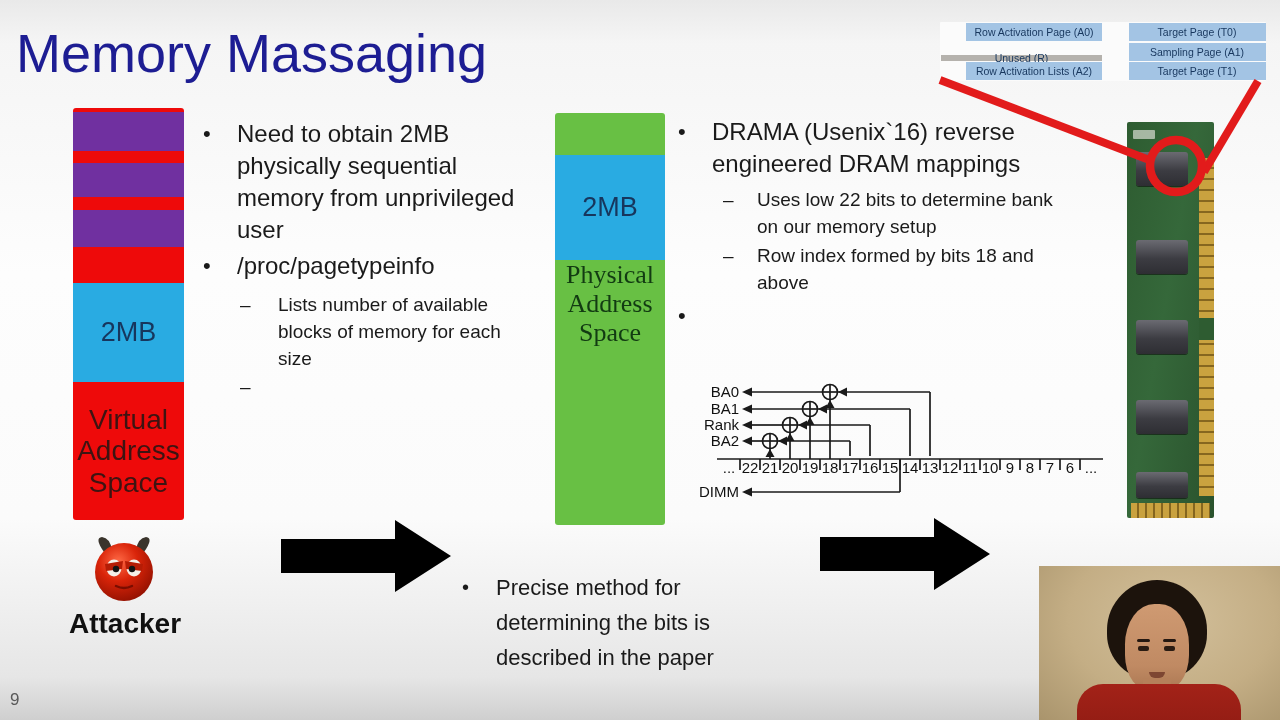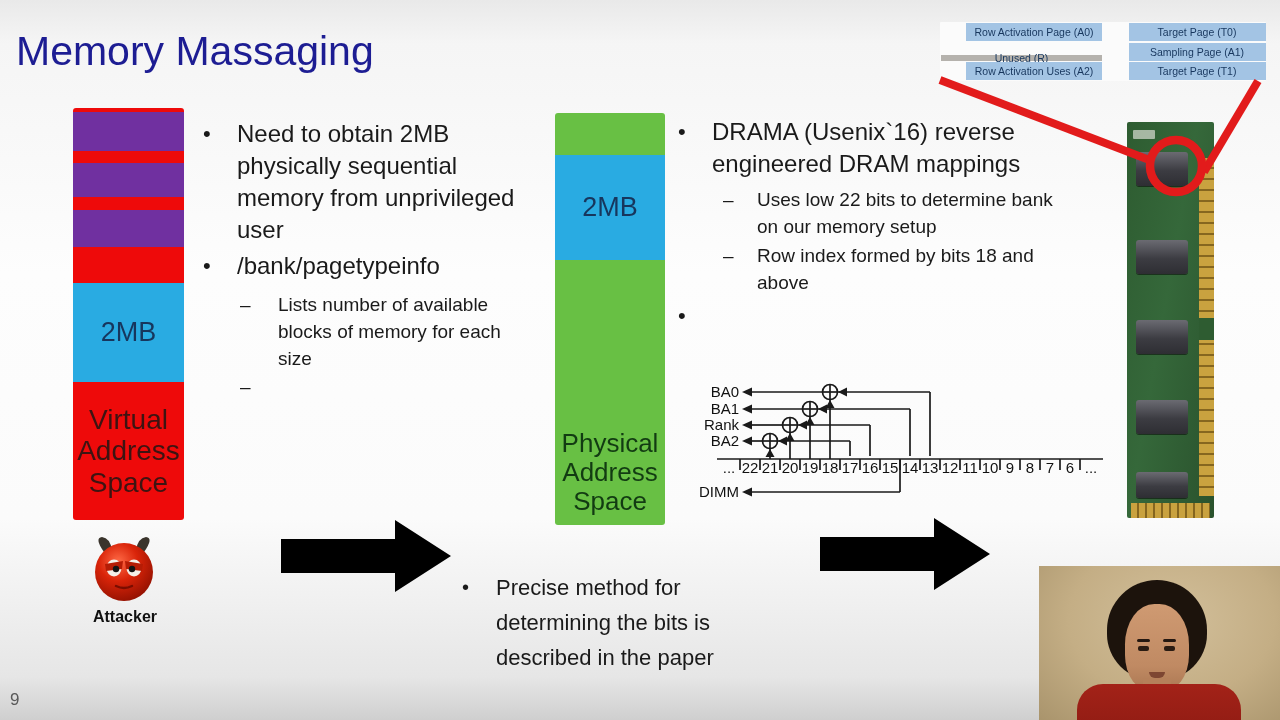--- a/index.html
+++ b/index.html
@@ -3,47 +3,47 @@
 <meta charset="utf-8">
 <style>
   html,body{margin:0;padding:0;background:#000;}
   .slide{
     position:relative;width:1280px;height:720px;overflow:hidden;
     font-family:"Liberation Sans",sans-serif;color:#1a1a1a;
     background:linear-gradient(180deg,#e9e9e9 0%,#f5f5f5 6%,#fdfdfd 38%,#fbfbfb 72%,#e6e6e6 94%,#cfcfcf 100%);
   }
   .abs{position:absolute;}
   
-  .title{left:16px;top:28px;font-size:41px;color:var(--title-blue);letter-spacing:0px;}
+  .title{left:16px;top:22px;font-size:54px;color:var(--title-blue);letter-spacing:0px;}
   
   .ptable{left:940px;top:22px;width:324px;display:grid;grid-template-columns:161px 162px;grid-auto-rows:18px;gap:1.5px;background:#fbfbfb;padding:1px;border-radius:1px;}
   .ptable .cell{display:flex;align-items:center;justify-content:center;font-size:10.5px;color:var(--navy);}
   .ptable .blue{background:var(--table-blue);margin-left:25px;}
   .ptable .gray{background:var(--table-gray);margin-top:12px;}
   
   .vbar{display:flex;flex-direction:column;border-radius:3px;overflow:hidden;}
   #vas-bar{left:73px;top:108px;width:111px;height:412px;}
   #pas-bar{left:555px;top:113px;width:110px;height:412px;}
   .seg{position:relative;display:flex;justify-content:center;}
   .seg.center{align-items:center;}
-  .seg.end{align-items:flex-end;padding-bottom:9px;box-sizing:border-box;}
+  .seg.end{align-items:flex-start;padding-bottom:9px;box-sizing:border-box;font-family:Liberation Serif, serif;}
   .seg-label{white-space:pre-line;text-align:center;line-height:1.12;}
   
   .li{display:flex;}
   .li .mk{flex:0 0 auto;}
   .li .tx{white-space:pre-line;}
   .l1{font-size:24px;line-height:32px;}
   .l1 .mk{width:34px;font-size:22px;}
   .l2{font-size:19px;line-height:27px;}
   .l2l .mk{width:38px;}
   .l2r .mk{width:34px;}
   .bnote{font-size:22px;line-height:35px;}
   .bnote .mk{width:34px;font-size:20px;}
   
-  .attacker-label{font-size:16px;font-weight:bold;color:#111;text-align:center;}
+  .attacker-label{font-size:28px;font-weight:bold;color:#111;text-align:right;}
   
   .flow-arrow svg{display:block;}
   
   .stick{left:1127px;top:122px;width:87px;height:396px;background:linear-gradient(100deg,#2e5c31 0%,#35683a 45%,#2a522d 100%);border-radius:2px;z-index:1;}
   .stick .chip{position:absolute;left:9px;width:52px;background:linear-gradient(180deg,#6b6b72,#3c3c42 55%,#2e2e33);border-radius:3px;box-shadow:0 1px 0 rgba(0,0,0,.5);}
   .stick .gold-right{position:absolute;right:0;top:36px;bottom:22px;width:15px;background:repeating-linear-gradient(180deg,#c9a23f 0 9px,#85661f 9px 11px);}
   .stick .gold-notch{position:absolute;right:0;top:196px;width:15px;height:22px;background:#2e5c31;}
   .stick .gold-bottom{position:absolute;left:4px;right:4px;bottom:0;height:15px;background:repeating-linear-gradient(90deg,#c9a23f 0 6px,#85661f 6px 8px);}
   .stick .sticker{position:absolute;left:6px;top:8px;width:22px;height:9px;background:#cfd6c9;opacity:.75;border-radius:1px;}
   
@@ -67,21 +67,21 @@
 
 <div class="slide">
 
   <div class="abs title">Memory Massaging</div>
 
   <div class="abs ptable" id="mapping-table">
       <div class="cell blue">Row Activation Page (A0)</div>
       <div class="cell blue">Target Page (T0)</div>
       <div class="cell gray">Unused (R)</div>
       <div class="cell blue">Sampling Page (A1)</div>
-      <div class="cell blue">Row Activation Uses (A2)</div>
+      <div class="cell blue">Row Activation Lists (A2)</div>
       <div class="cell blue">Target Page (T1)</div>
     </div>
 
   <div class="abs vbar" id="vas-bar">
       <div class="seg center" style="flex: 0 0 4px; background: rgb(238, 10, 10);"></div>
       <div class="seg center" style="flex: 0 0 39px; background: rgb(112, 48, 160);"></div>
       <div class="seg center" style="flex: 0 0 12px; background: rgb(238, 10, 10);"></div>
       <div class="seg center" style="flex: 0 0 34px; background: rgb(112, 48, 160);"></div>
       <div class="seg center" style="flex: 0 0 13px; background: rgb(238, 10, 10);"></div>
       <div class="seg center" style="flex: 0 0 37px; background: rgb(112, 48, 160);"></div>
@@ -133,21 +133,21 @@
 
   <div class="abs li l1" style="left:203px;top:118px;width:352px;">
     <span class="mk">•</span>
     <div class="tx">Need to obtain 2MB
 physically sequential
 memory from unprivileged
 user</div>
   </div>
   <div class="abs li l1" style="left:203px;top:250px;width:352px;">
     <span class="mk">•</span>
-    <div class="tx">/bank/pagetypeinfo</div>
+    <div class="tx">/proc/pagetypeinfo</div>
   </div>
   <div class="abs li l2 l2l" style="left:240px;top:291px;width:310px;">
     <span class="mk">–</span>
     <div class="tx">Lists number of available
 blocks of memory for each
 size</div>
   </div>
   <div class="abs li l2 l2l" style="left:240px;top:373px;width:310px;">
     <span class="mk">–</span>
   </div>

